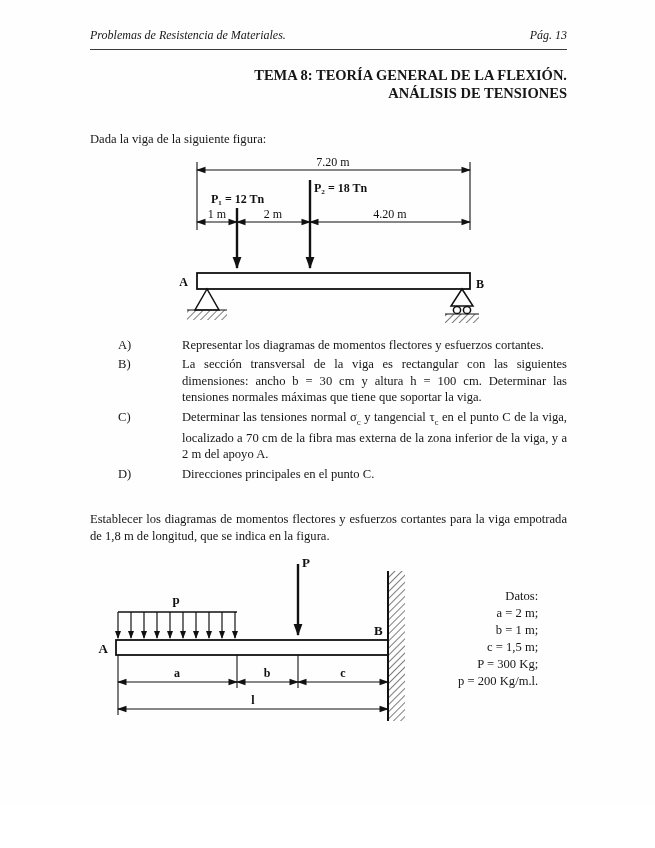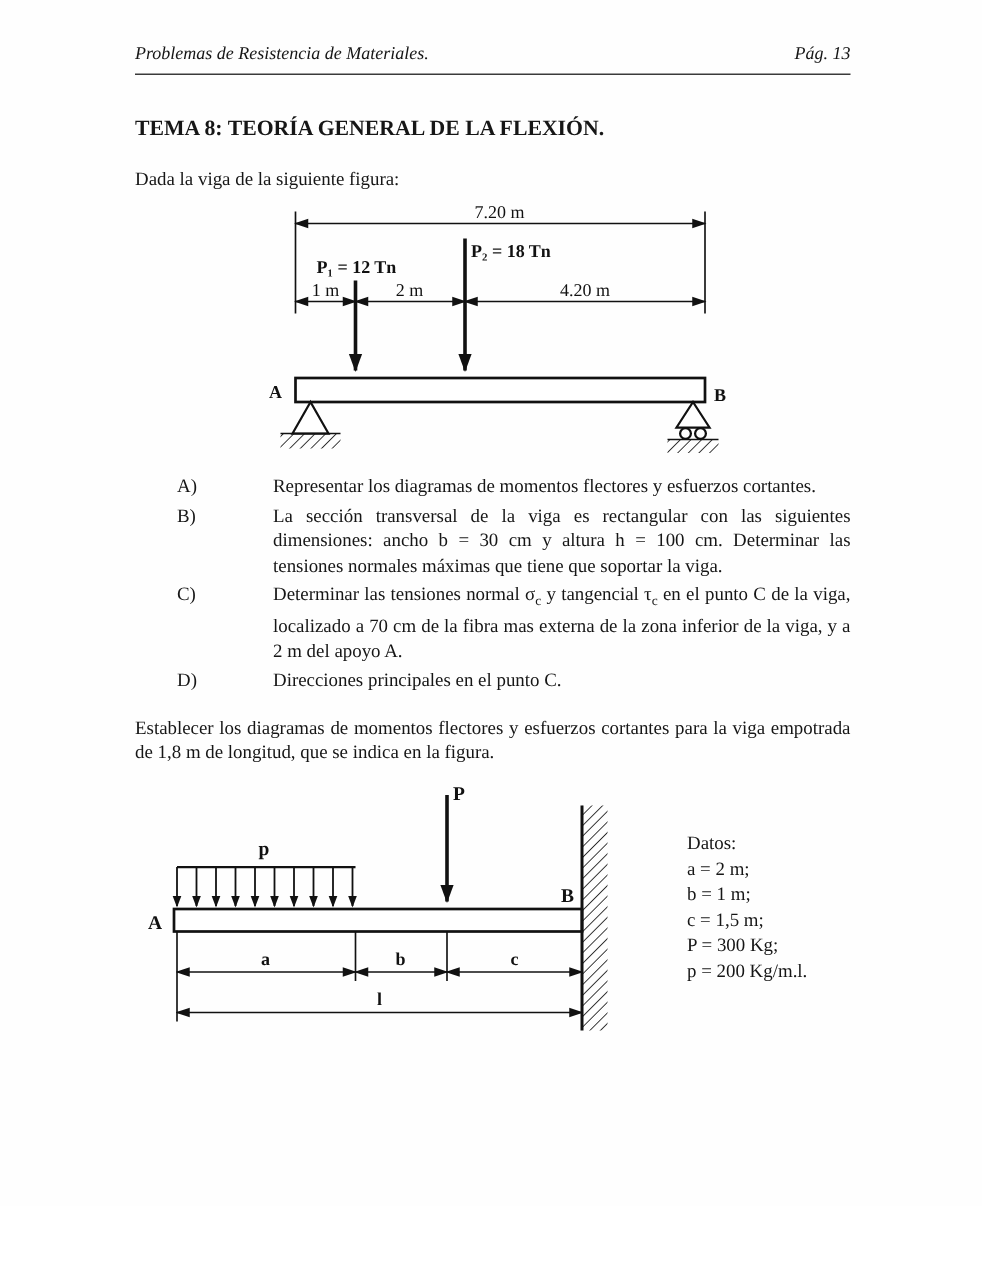--- a/index.html
+++ b/index.html
@@ -8,32 +8,32 @@
     position:relative;
     width:655px; height:804px;
     background:#fefefe;
     font-family:"Liberation Serif", serif;
     color:#161616;
     padding:28px 88px 0 90px;
     overflow:hidden;
   }
   .header { display:flex; justify-content:space-between; font-style:italic; font-size:12px; }
   .header-rule { border-top:1px solid #3a3a3a; margin-top:6px; }
-  .doc-title { text-align:left; font-weight:bold; font-size:14.5px; line-height:17.5px; margin-top:28px; }
+  .doc-title { text-align:right; font-weight:bold; font-size:14.5px; line-height:17.5px; margin-top:17px; }
   .prob-heading { font-weight:bold; font-size:12.8px; margin-top:23px; }
-  .para { font-size:12.6px; line-height:16.5px; margin-top:15px; }
+  .para { font-size:12.6px; line-height:16.5px; margin-top:29px; }
   .justify { text-align:justify; }
   .fig1 { display:block; margin-top:8px; margin-left:-2px; }
   .items { margin-top:9px; padding-left:28px; }
   .item { display:flex; font-size:12.6px; line-height:16.5px; margin-top:3px; }
   .item-label { width:24px; flex:none; }
   .item-text { flex:1; text-align:justify;margin-left:40px; }
   sub { font-size:9px; }
   .fig2-wrap { position:relative; margin-top:8px; margin-left:-2px; }
-  .datos { position:absolute; left:370px; top:36px; font-size:12.6px; line-height:17px; }
+  .datos { position:absolute; left:370px; top:36px; font-size:12.6px; line-height:17px;text-align:right; }
   .footer-rule { position:absolute; top:812px; left:88px; width:479px; border-top:1px solid #555; }
 
   svg text { font-family:"Liberation Serif", serif; fill:#111; }
   .ft  { font-size:12px; }
   .ftb { font-size:12px; font-weight:bold; }
   .ftb2 { font-size:13px; font-weight:bold; }
   .thin { stroke:#111; stroke-width:1.1; fill:none; }
   .mid  { stroke:#111; stroke-width:1.5; fill:none; }
   .load { stroke:#111; stroke-width:2.4; fill:none; }
   .dload { stroke:#111; stroke-width:1.2; fill:none; }
@@ -47,20 +47,21 @@
 <div class="page">
 
   <div class="header">
     <span>Problemas de Resistencia de Materiales.</span>
     <span>Pág. 13</span>
   </div>
   <div class="header-rule"></div>
 
   <div class="doc-title">
     <div>TEMA 8: TEORÍA GENERAL DE LA FLEXIÓN.</div>
+    <div>ANÁLISIS DE TENSIONES</div>
   </div>
 
   <p class="para">Dada la viga de la siguiente figura:</p>
 
   <svg class="fig1" width="500" height="172" viewBox="0 0 500 172">
     <defs>
       <marker id="f1arr" viewBox="0 0 10 8" refX="9" refY="4" markerWidth="10" markerHeight="8" orient="auto-start-reverse" markerUnits="userSpaceOnUse">
         <path d="M0.5,0.8 L10,4 L0.5,7.2 z" fill="#111"></path>
       </marker>
       <marker id="f1load" viewBox="0 0 12 10" refX="11" refY="5" markerWidth="12" markerHeight="10" orient="auto" markerUnits="userSpaceOnUse">

